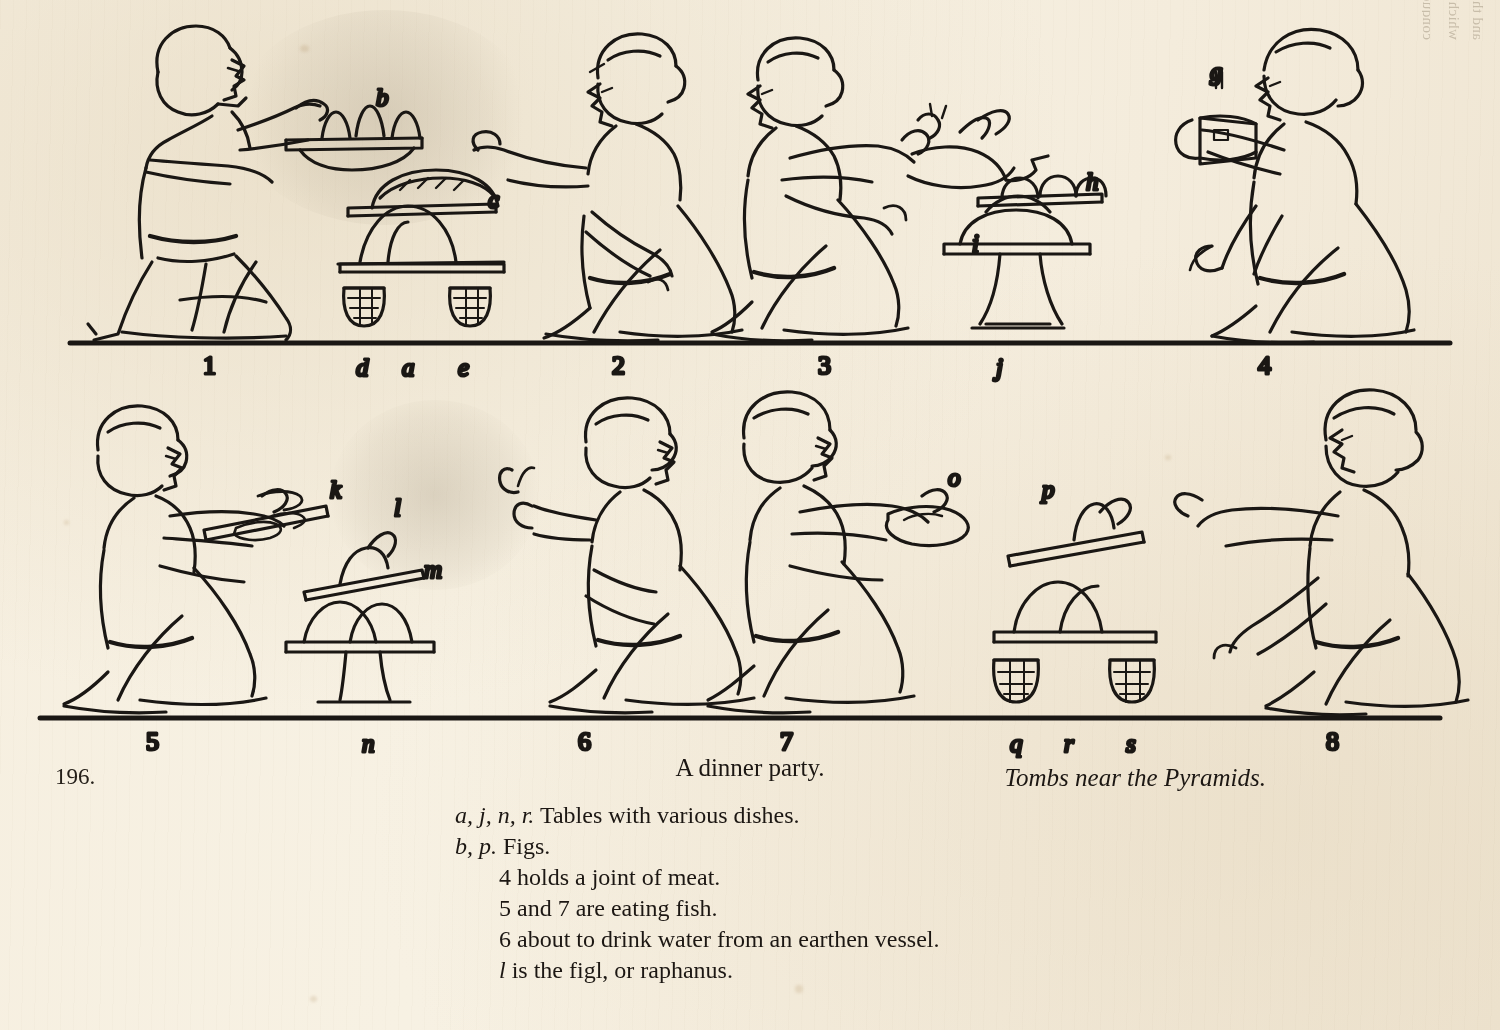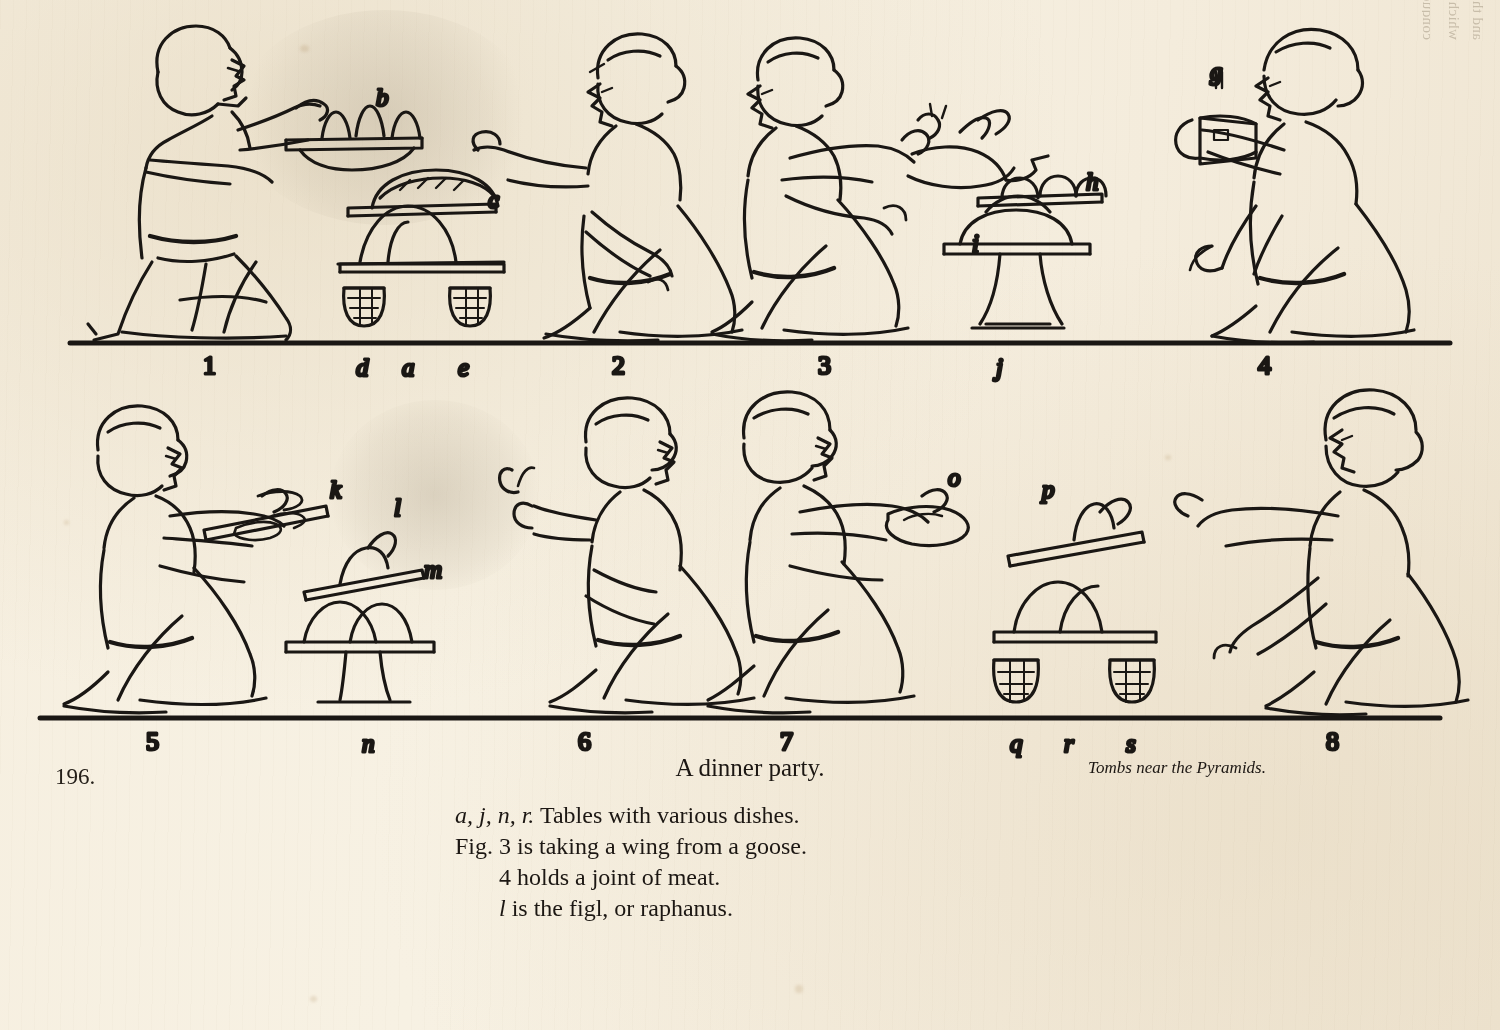--- a/index.html
+++ b/index.html
@@ -105,23 +105,23 @@
     left: 0;
     top: 6px;
     width: 1500px;
     text-align: center;
     font-size: 25px;
     color: #1c1713;
   }
   #plate-source {
     position: absolute;
     right: 58px;
-    top: 10px;
+    top: 16px;
     font-style: italic;
-    font-size: 17px;
+    font-size: 25px;
     color: #1c1713;
     text-align: center;
   }
   #key-list {
     position: absolute;
     left: 455px;
     top: 52px;
     width: 900px;
   }
   #key-list .kline {
@@ -577,24 +577,29 @@
     <div id="plate-title">A dinner party.</div>
     <div id="plate-source">Tombs near the Pyramids.</div>
 
     <div id="key-list">
 
       <div class="kline">
         <span class="it">a, j, n, r.</span>
         <span>Tables with various dishes.</span>
       </div>
 
-
-
-      <div class="kline">Fig. 3 is taking a wing from a goose.</div>
+      <div class="kline">
+        <span class="it">b, p.</span>
+        <span>Figs.</span>
+      </div>
+
+
       <div class="kline indent">4 holds a joint of meat.</div>
+      <div class="kline indent">5 and 7 are eating fish.</div>
+      <div class="kline indent">6 about to drink water from an earthen vessel.</div>
 
       <div class="kline indent">
         <span class="it">l</span>
         <span>is the figl, or raphanus.</span>
       </div>
 
     </div>
   </div>
 
 </div>

